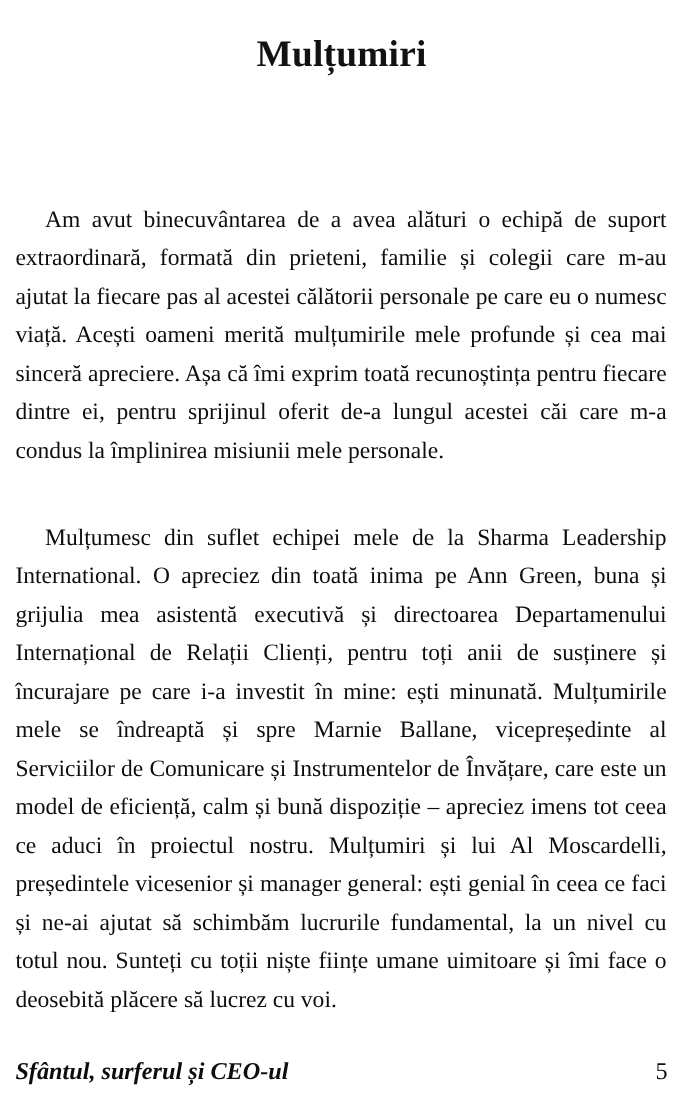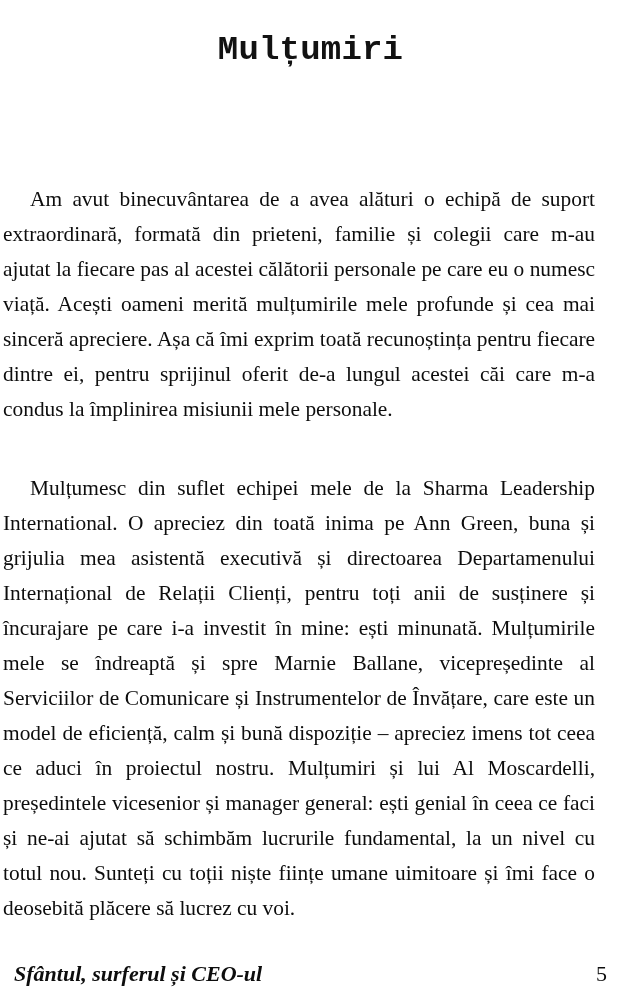--- a/index.html
+++ b/index.html
@@ -24,33 +24,33 @@
     box-sizing: border-box;
   }
 
   
   .chapter-title {
     position: absolute;
     top: 6px;
     left: 0;
     width: 621px;
     text-align: center;
-    font-family: Liberation Mono, monospace;
+    font-family: Liberation Serif, serif;
     font-weight: bold;
     font-size: 34px;
     line-height: 42px;
     letter-spacing: 0.2px;
     color: #121212;
   }
 
   
   .body-block {
     position: absolute;
     top: 182px;
-    left: 3px;
+    left: 14px;
     width: 592px;
   }
 
   .body-paragraph {
     margin: 0;
     text-align: justify;
     text-justify: inter-word;
     font-family: "Liberation Serif", "DejaVu Serif", serif;
     font-size: 21.4px;
     line-height: 35px;

